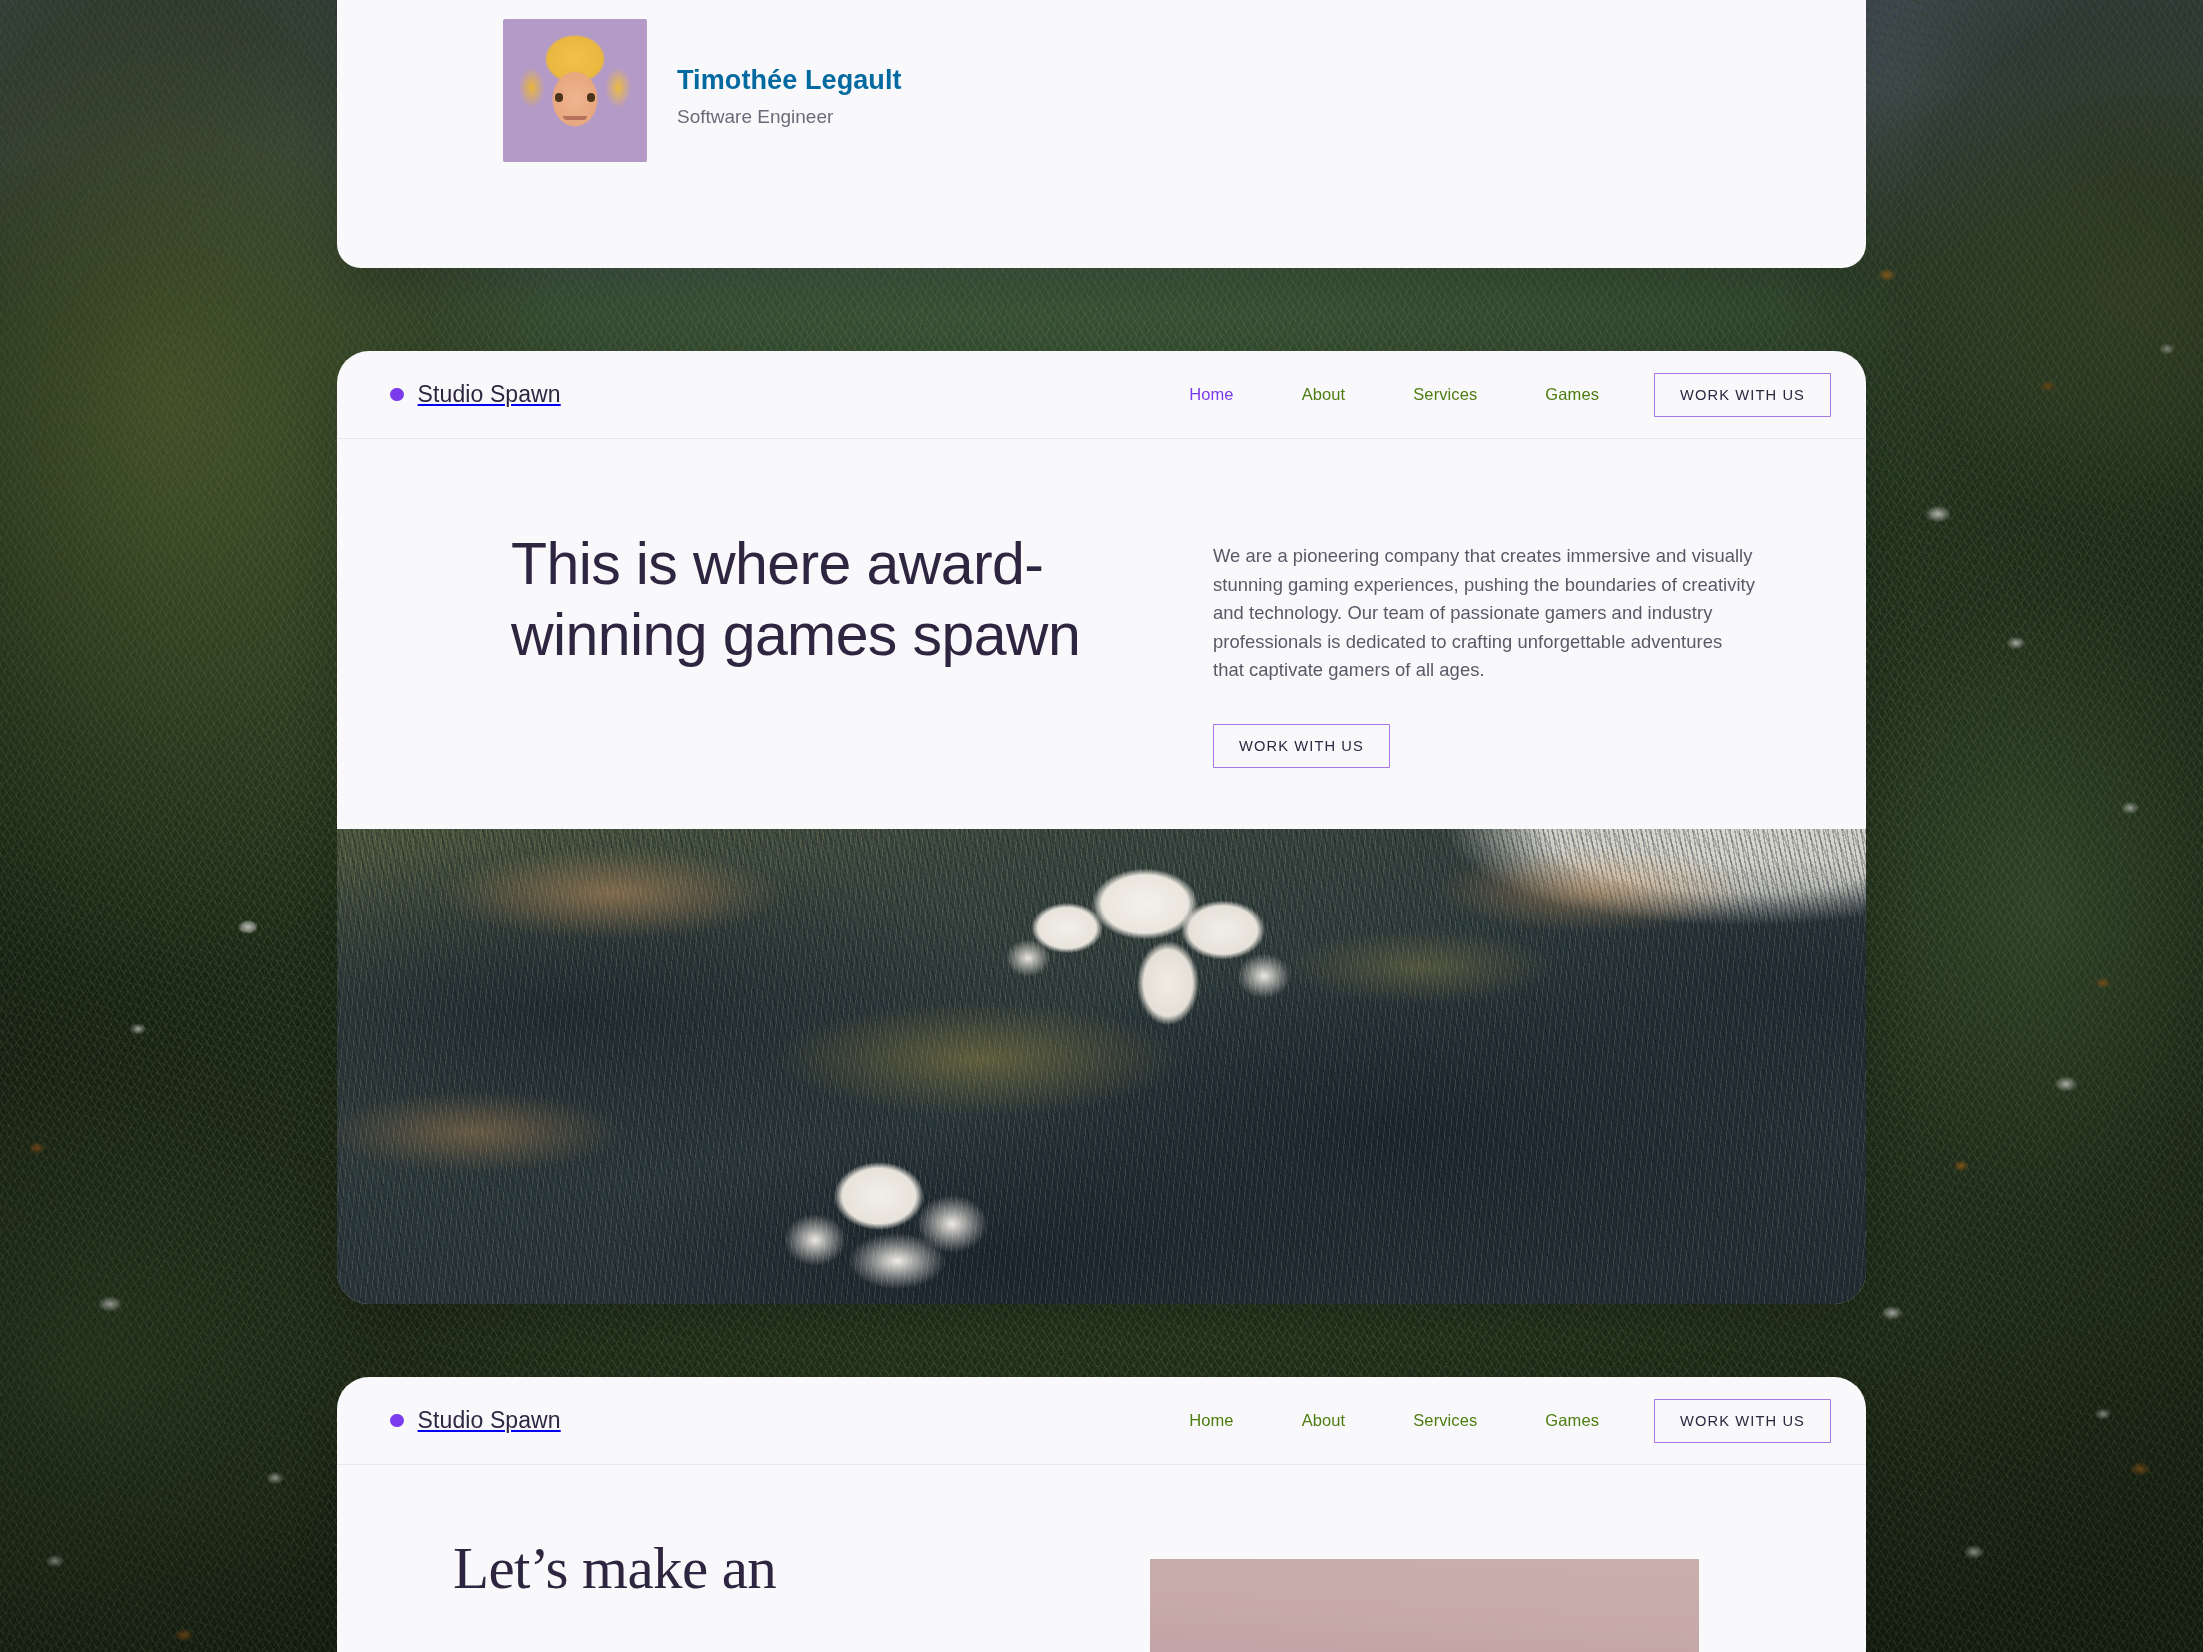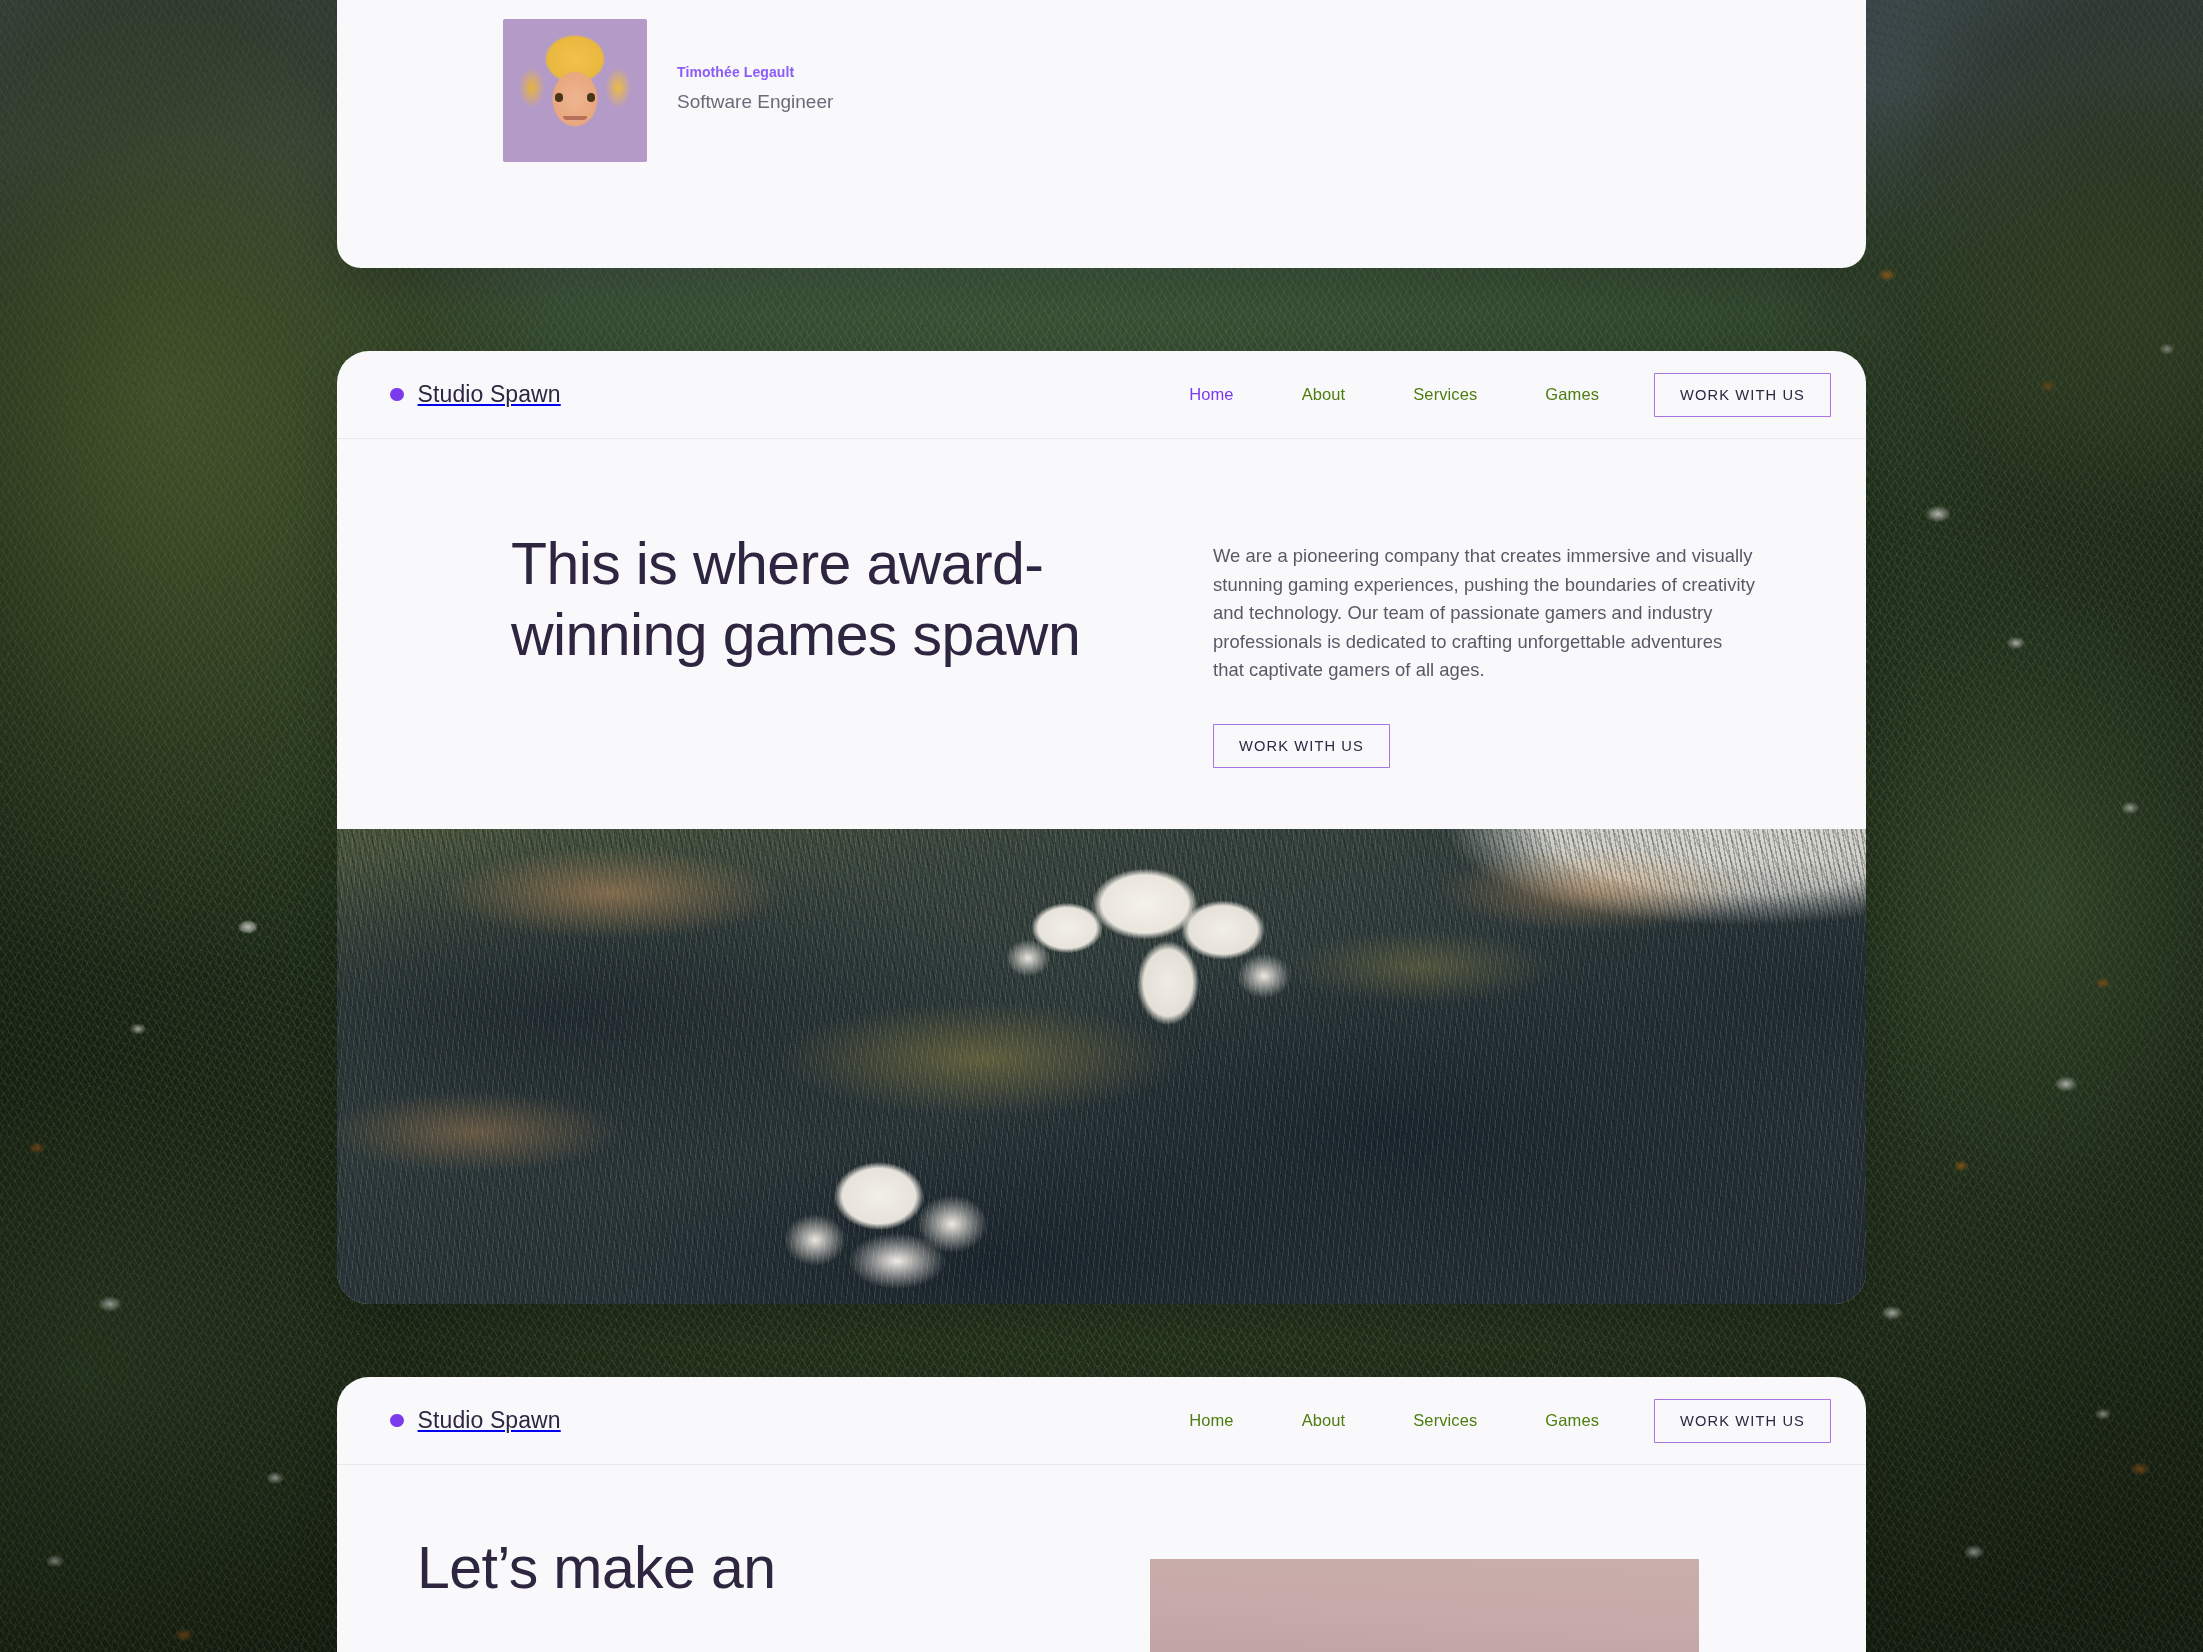--- a/index.html
+++ b/index.html
@@ -96,23 +96,23 @@
     width: 144px;
     height: 143px;
     flex: 0 0 144px;
     border-radius: 1.8px;
     overflow: hidden;
     position: relative;
     background: #b49ac6;
   }
   .avatar-info { padding-top: 45px; }
   .member-name {
-    font-size: 14px;
+    font-size: 27px;
     font-weight: 700;
-    color: #8b5cf6;
+    color: #0369a1;
     letter-spacing: 0.1px;
     line-height: 1.2;
   }
   .member-role {
     font-size: 19px;
     font-weight: 400;
     color: #6c6a78;
     margin-top: 10px;
     line-height: 1.2;
   }
@@ -289,21 +289,22 @@
       linear-gradient(168deg, #4e5a3e 0%, #3a4740 22%, #2d3a3c 48%, #273338 72%, #222d33 100%);
   }
 
   
   .card-bottom {
     top: 1377px;
     height: 312px;
   }
   .bottom-body {
     display: flex;
-    padding: 68px 0 0 80px;
+    padding: 68px 0 0 116px;
+    font-family: Liberation Serif, serif;
   }
   .bottom-left { width: 643px; flex: 0 0 643px; }
   .bottom-title {
     font-size: 59px;
     line-height: 1.2;
     font-weight: 400;
     color: #2e2640;
     letter-spacing: -0.6px;
   }
   

